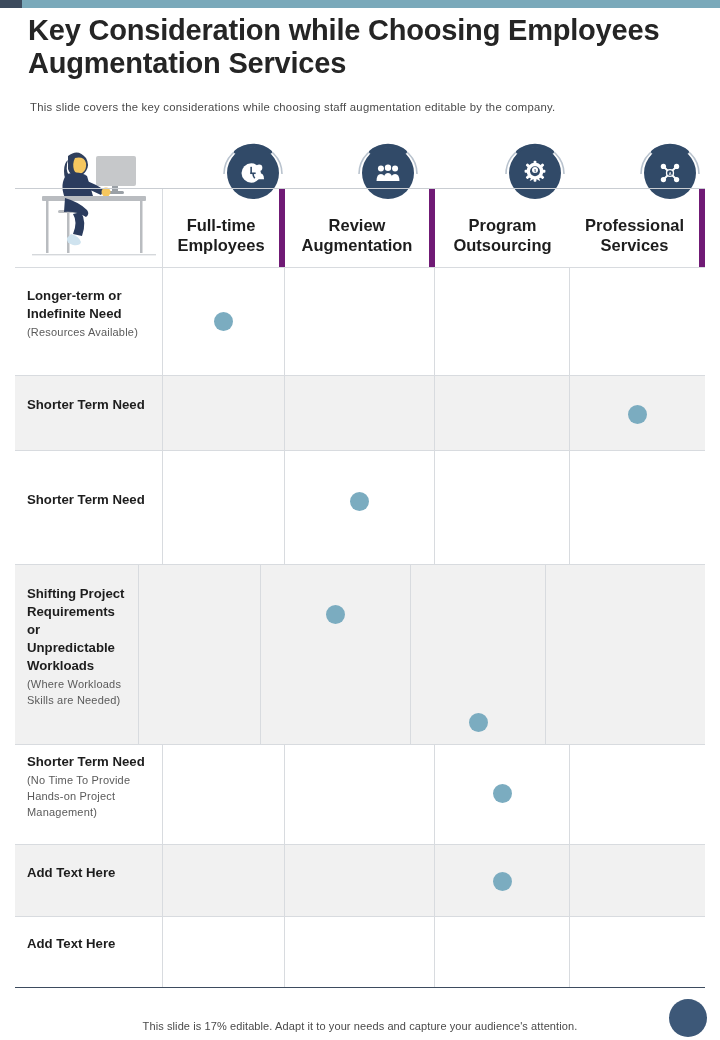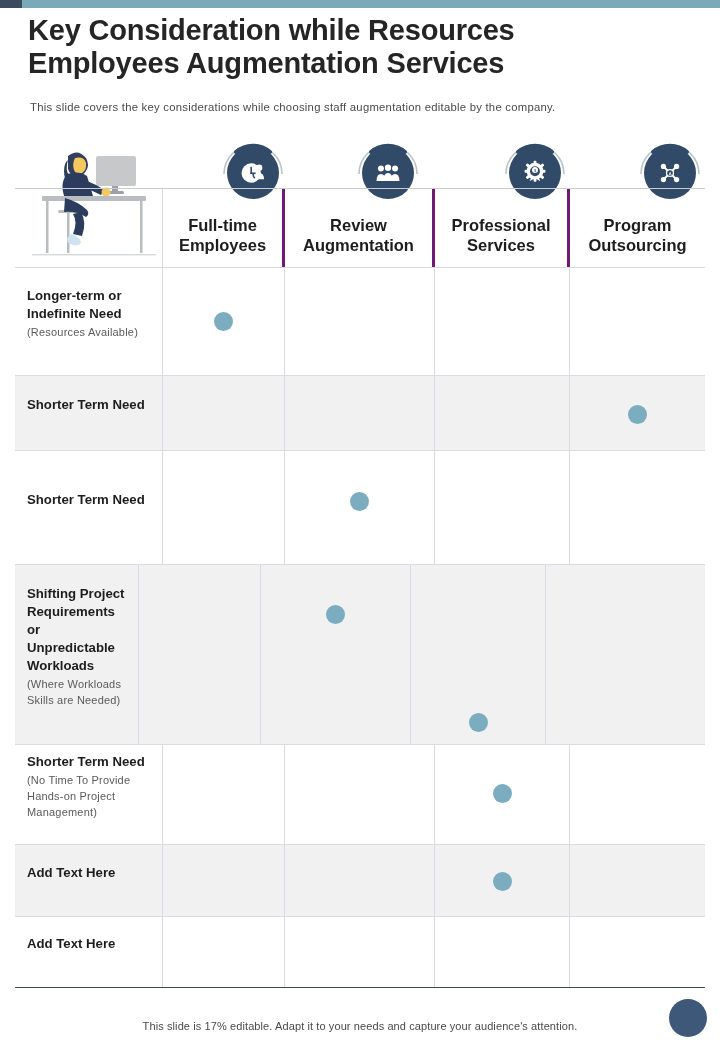--- a/index.html
+++ b/index.html
@@ -103,21 +103,21 @@
     display: flex;
     align-items: flex-start;
     justify-content: center;
     text-align: center;
     font-size: 16.5px;
     font-weight: bold;
     color: #1d1d1d;
     line-height: 20px;
     padding-top: 26px;
     box-sizing: border-box;
-    border-right: 3px solid #701a75;
+    border-right: 6px solid #701a75;
   }
   .th.first { border-right: 1px solid #d8dbdf; }
   .th.last { border-right: none; }
 
   .trow {
     display: flex;
     border-top: 1px solid #d8dbdf;
     box-sizing: border-box;
   }
   .trow.shaded { background: #f1f1f1; }
@@ -184,21 +184,21 @@
   }
 </style>
 </head>
 <body>
 
 <div class="topbar">
   <div class="topbar-dark"></div>
   <div class="topbar-light"></div>
 </div>
 
-<div class="title">Key Consideration while Resources Employees Augmentation Services</div>
+<div class="title">Key Consideration while Choosing Employees Augmentation Services</div>
 <div class="subtitle">This slide covers the key considerations while choosing staff augmentation editable by the company.</div>
 
 <div class="illustration">
   <svg viewBox="0 0 140 130" width="140" height="130" xmlns="http://www.w3.org/2000/svg">
 
     <rect x="72" y="20" width="40" height="30" rx="2" fill="#c6c8ca"></rect>
     <rect x="88" y="50" width="6" height="6" fill="#9aa0a6"></rect>
     <rect x="82" y="55" width="18" height="3" rx="1.5" fill="#9aa0a6"></rect>
 
     <path d="M44 20 q10 -8 18 2 q4 7 0 13 q-3 5 -9 5 q-7 0 -9 -7 z" fill="#2f3f5c"></path>
@@ -310,22 +310,22 @@
       </svg>
     </div>
   </div>
 </div>
 
 <div class="table">
   <div class="thead">
       <div class="th first" style="width: 148px;"></div>
       <div class="th" style="width: 122px;">Full-time Employees</div>
       <div class="th" style="width: 150px;">Review Augmentation</div>
+      <div class="th last" style="width: 135px;">Program Outsourcing</div>
       <div class="th" style="width: 135px;">Professional Services</div>
-      <div class="th last" style="width: 135px;">Program Outsourcing</div>
     </div>
   <div id="tbody">
       <div class="trow" style="height: 108px;">
         <div class="cell" style="width: 148px;">
           <div class="rowlabel">
             <div class="rl-main">Longer-term or Indefinite Need</div>
             <div class="rl-sub">(Resources Available)</div>
           </div>
         </div>
         <div class="cell" style="width: 122px;">

